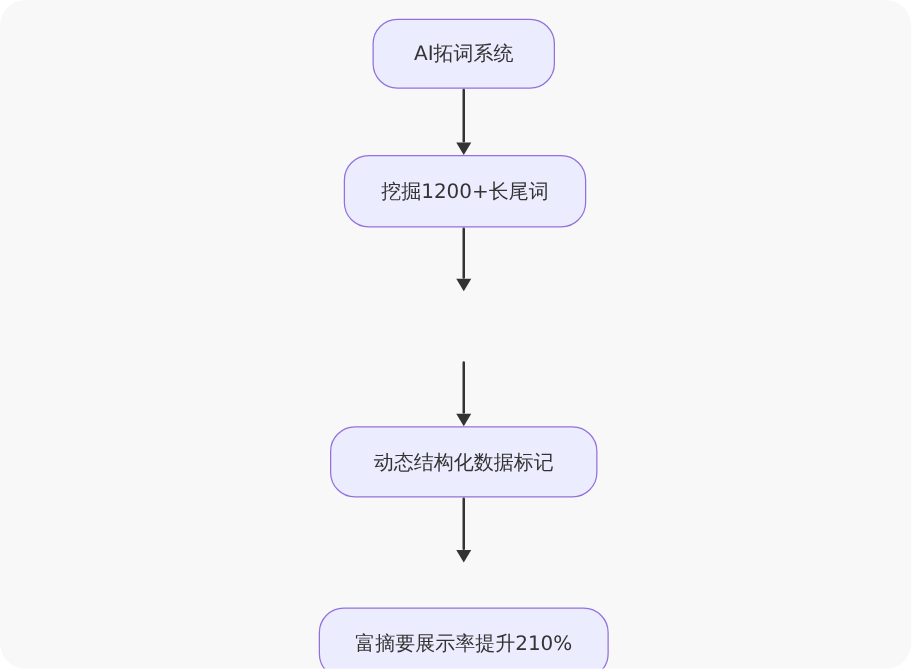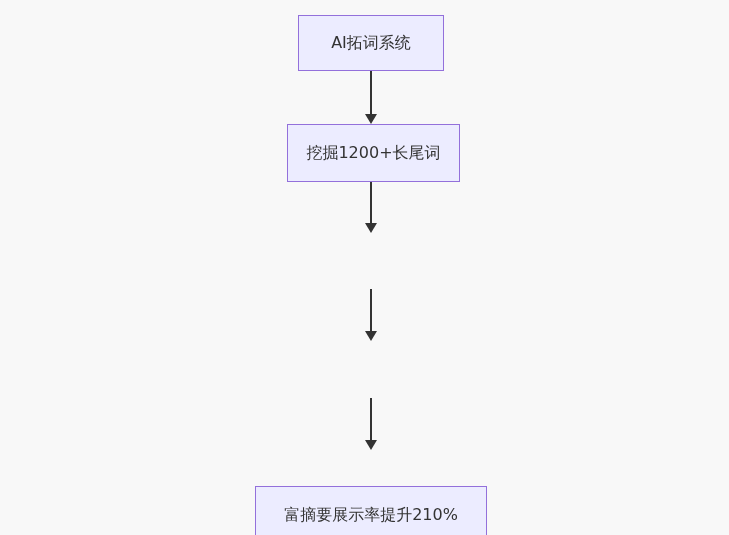--- a/index.html
+++ b/index.html
@@ -2,21 +2,21 @@
 <html style="--bg: #f8f8f8; --node-fill: #ECECFF; --node-border: #9370DB; --arrow: #333333; --text: #333333;"><head>
 <meta charset="utf-8">
 <style>
   :root {
     --bg: #f8f8f8;
     --node-fill: #ECECFF;
     --node-border: #9370DB;
     --arrow: #333333;
     --text: #333333;
   }
-  * { margin: 0; padding: 0; box-sizing: border-box; }
+  * { margin: 0; padding: 0; box-sizing: border-box; border-radius: 20px; }
   html, body {
     width: 729px; height: 535px;
     font-family: "DejaVu Sans", "Liberation Sans", sans-serif;
   }
   .canvas {
     position: relative;
     width: 729px; height: 535px;
     background: var(--bg);
     overflow: hidden;
   }
@@ -27,21 +27,21 @@
     justify-content: center;
     background: var(--node-fill);
     border: 1.5px solid var(--node-border);
     color: var(--text);
     font-size: 16px;
     line-height: 1.2;
     text-align: center;
     white-space: nowrap;
   }
   .node.n1 { left: 298px; top: 15px;  width: 146px; height: 56px; }
-  .node.n2 { left: 287px; top: 124px; width: 173px; height: 58px; text-align: right; }
+  .node.n2 { left: 275px; top: 124px; width: 194px; height: 58px; text-align: right; }
   .node.n3 { left: 260px; top: 233px; width: 222px; height: 56px; }
   .node.n4 { left: 264px; top: 341px; width: 214px; height: 57px; }
   .node.n5 { left: 255px; top: 450px; width: 232px; height: 57px; margin-top: 36px; }
 
   .arrow {
     position: absolute;
     left: 370px;
     width: 2px;
     background: var(--arrow);
   }
@@ -69,18 +69,19 @@
 
   <div class="arrow a1"></div>
 
   <div class="node n2">挖掘1200+长尾词</div>
 
   <div class="arrow a2"></div>
 
 
   <div class="arrow a3"></div>
 
+  <div class="node n4">动态结构化数据标记</div>
 
   <div class="arrow a4"></div>
 
   <div class="node n5">富摘要展示率提升210%</div>
 
 </div>
 
 </body></html>

